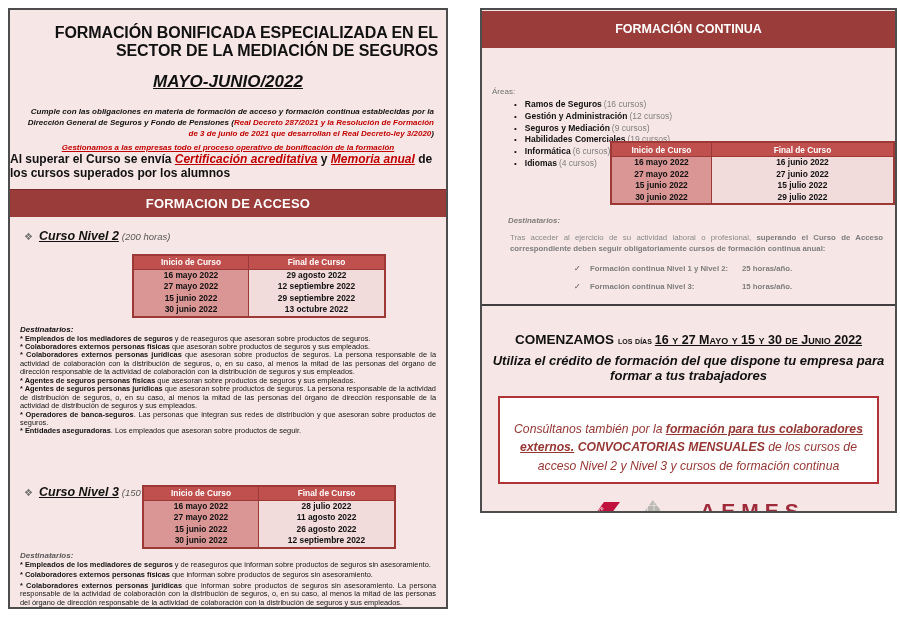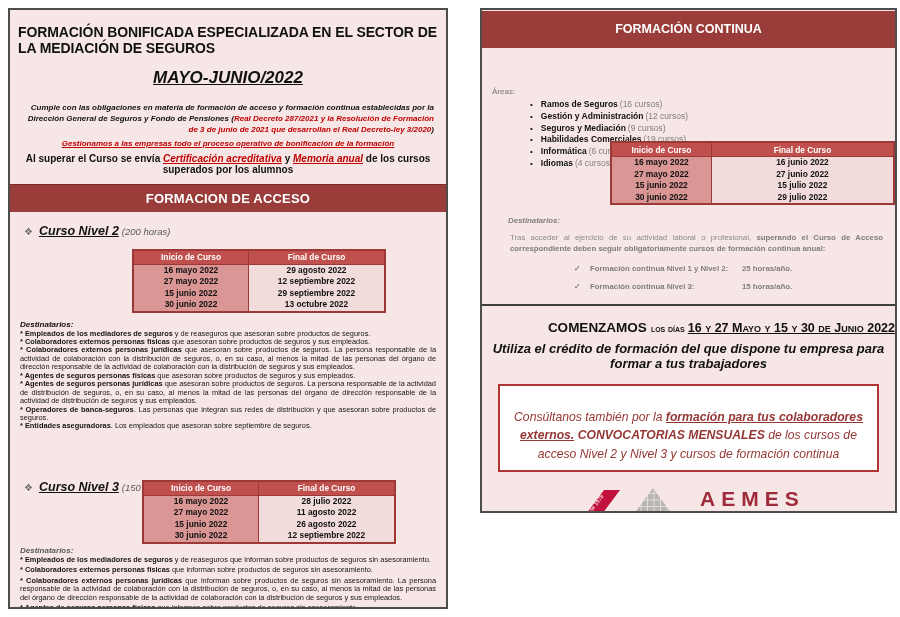--- a/index.html
+++ b/index.html
@@ -9,28 +9,28 @@
   }
   html,body{margin:0;padding:0;}
   body{width:900px;height:617px;background:#ffffff;position:relative;
        font-family:"Liberation Sans",sans-serif;color:#111;}
   .panel{position:absolute;background:var(--panel-bg);border:2px solid var(--border-dark);
          box-sizing:border-box;overflow:hidden;}
   .panel-left{left:8px;top:8px;width:440px;height:601px;}
   .panel-right{left:480px;top:8px;width:417px;height:505px;}
 
   
-  .lp-title{margin:14px 8px 0;text-align:left;font-weight:bold;font-size:14px;letter-spacing:-0.1px;}
+  .lp-title{margin:14px 8px 0;text-align:right;font-weight:bold;font-size:16px;letter-spacing:-0.1px;}
   .lp-subtitle{margin-top:12px;text-align:center;font-size:17px;font-weight:bold;font-style:italic;
                text-decoration:underline;}
   .lp-intro{margin:14px 12px 0;text-align:right;font-size:8px;font-weight:bold;font-style:italic;line-height:1.4;}
   .red{color:var(--red-text);}
   .lp-gestionamos{margin-top:3px;text-align:center;font-size:8px;font-weight:bold;font-style:italic;
                   color:var(--red-text);text-decoration:underline;}
-  .lp-certline{margin-top:5px;text-align:center;font-size:10px;font-weight:bold;}
+  .lp-certline{text-align:left;font-size:12px;font-weight:bold;}
   .linkish{color:var(--red-text);font-style:italic;text-decoration:underline;}
   .lp-banner{margin-top:9px;background:var(--banner-red);color:#fff;text-align:center;font-weight:bold;
              font-size:13px;height:27px;line-height:27px;letter-spacing:0.2px;border-top:1px solid #7a2a2a;}
   .n-head{margin:9px 0 0 14px;}
   .n-marker{color:#6e6e6e;font-size:10px;}
   .n-title{font-size:12.5px;font-weight:bold;font-style:italic;text-decoration:underline;margin:0 3px 0 6px;}
   .n-hours{font-size:9.5px;font-style:italic;font-weight:normal;color:#595959;}
   .dtable{border-collapse:collapse;border:2px solid #9c3836;}
   .dtable th{background:var(--table-header);color:#fff;font-size:8.3px;font-weight:bold;padding:1.5px 2px;
              border:1px solid #9c3836;}
@@ -47,34 +47,34 @@
   .nivel3-row{position:relative;margin-top:44px;height:62px;}
   .n3-head{position:absolute;left:0;top:2px;margin:0 0 0 14px;}
   .lp-table3{position:absolute;left:132px;top:5px;}
   .dest-label3{color:#595959;margin-top:9px;}
   .d-item3{margin-bottom:2px;}
 
   
   .rp-banner{height:37px;line-height:37px;margin-top:1px;background:var(--banner-red);color:#fff;
              font-weight:bold;text-align:center;font-size:12.5px;}
   .rp-areas-label{margin:39px 0 3px 10px;font-size:8px;color:#737373;}
-  .area-item{margin-left:48px;font-size:8.5px;line-height:1.35;color:#111;font-weight:bold;}
+  .area-item{margin-left:32px;font-size:8.5px;line-height:1.35;color:#111;font-weight:bold;}
   .bullet{margin-right:8px;font-size:8px;font-weight:normal;}
   .count{color:#808080;font-weight:normal;margin-left:2px;}
   .rp-table{position:absolute;left:128px;top:131px;}
   .rp-table th:first-child{width:100px;}
   .rp-table th:last-child{width:188px;}
   .rp-dest-label{margin:46px 0 0 26px;font-size:7.8px;font-weight:bold;font-style:italic;color:#7d7d7d;}
   .rp-dest-para{margin:7px 12px 0 28px;font-size:7.8px;color:#8a8a8a;text-align:justify;line-height:1.5;}
   .rp-dest-para b{color:#7d7d7d;}
   .check-row{display:flex;margin:9px 0 0 92px;font-size:7.8px;color:#7d7d7d;font-weight:bold;}
   .check-glyph{color:#595959;width:16px;font-weight:normal;}
   .check-label{width:152px;}
   .rp-divider{margin-top:13px;border-top:2px solid #3f3f3f;}
-  .comenzamos{margin-top:12px;text-align:right;}
+  .comenzamos{margin-top:24px;text-align:center;}
   .c-big{font-size:13.5px;font-weight:bold;}
   .c-small{font-size:10px;font-weight:bold;font-variant:small-caps;margin:0 3px 0 4px;}
   .c-date{font-size:12.5px;font-weight:bold;font-variant:small-caps;text-decoration:underline;}
   .credito{margin-top:5px;text-align:center;font-size:13px;font-weight:bold;font-style:italic;}
   .emails{margin-top:5px;text-align:center;font-size:7.4px;font-weight:bold;font-style:italic;}
   .email-link{color:var(--red-text);text-decoration:underline;cursor:pointer;}
   .email-sep{color:#555;}
   .promo-box{margin:13px 16px 0;border:2.5px solid #b03335;background:#fff;padding:22px 12px 7px;
              text-align:center;font-style:italic;font-size:12.2px;color:var(--dark-red);line-height:1.5;}
   .promo-b2{font-weight:bold;text-decoration:underline;}
@@ -141,21 +141,21 @@
       <div class="d-item"><b>* Colaboradores externos personas físicas</b><span> que asesoran sobre productos de seguros y sus empleados.</span></div>
 
       <div class="d-item"><b>* Colaboradores externos personas jurídicas</b><span> que asesoran sobre productos de seguros. La persona responsable de la actividad de colaboración con la distribución de seguros, o, en su caso, al menos la mitad de las personas del órgano de dirección responsable de la actividad de colaboración con la distribución de seguros y sus empleados.</span></div>
 
       <div class="d-item"><b>* Agentes de seguros personas físicas</b><span> que asesoran sobre productos de seguros y sus empleados.</span></div>
 
       <div class="d-item"><b>* Agentes de seguros personas jurídicas</b><span> que asesoran sobre productos de seguros. La persona responsable de la actividad de distribución de seguros, o, en su caso, al menos la mitad de las personas del órgano de dirección responsable de la actividad de distribución de seguros y sus empleados.</span></div>
 
       <div class="d-item"><b>* Operadores de banca-seguros</b><span>. Las personas que integran sus redes de distribución y que asesoran sobre productos de seguros.</span></div>
 
-      <div class="d-item"><b>* Entidades aseguradoras</b><span>. Los empleados que asesoran sobre septiembre de seguros.</span></div>
+      <div class="d-item"><b>* Entidades aseguradoras</b><span>. Los empleados que asesoran sobre productos de seguir.</span></div>
     </div>
 
   <div class="nivel3-row">
     <div class="n-head n3-head">
       <span class="n-marker">❖</span><span class="n-title">Curso Nivel 3</span><span class="n-hours">(150 horas)</span>
     </div>
     <table class="dtable lp-table3">
       <thead>
         <tr>
           <th>Inicio de Curso</th>

